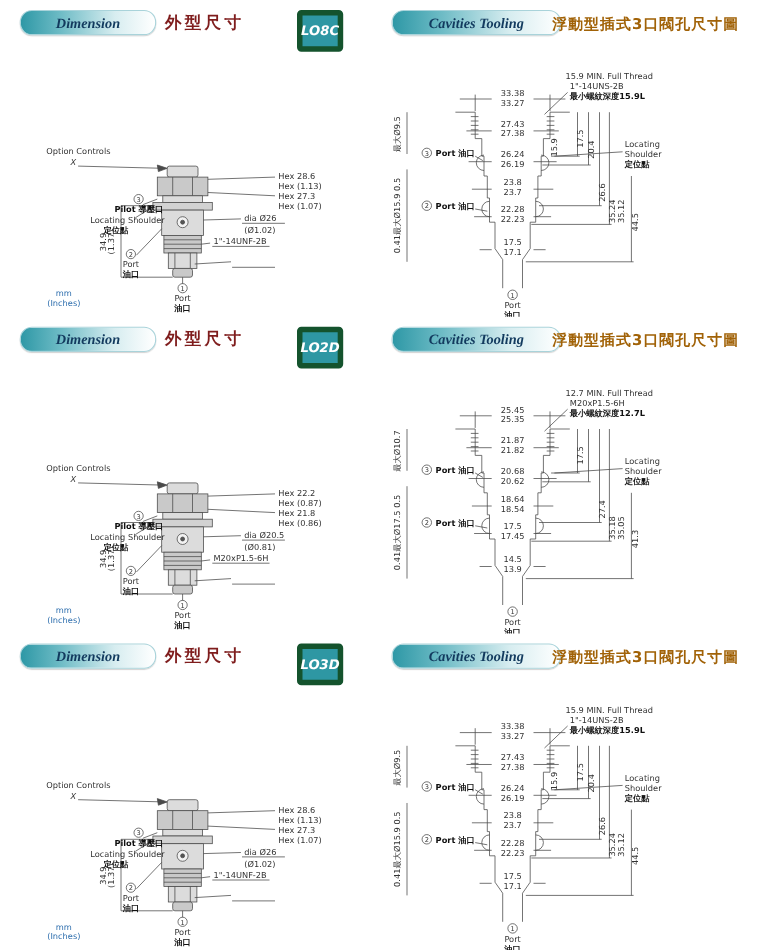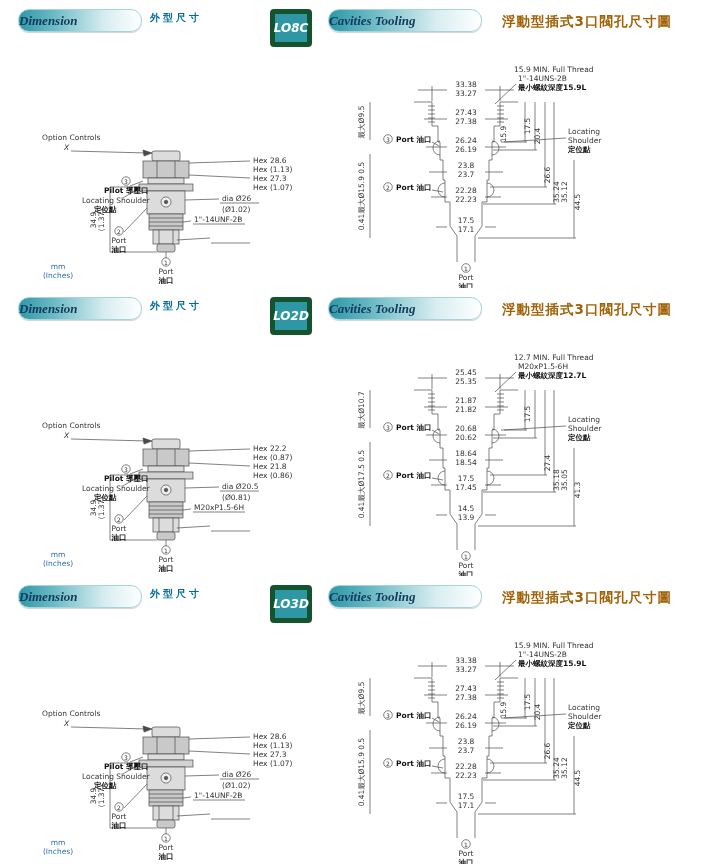--- a/index.html
+++ b/index.html
@@ -4,26 +4,26 @@
 <style>
   html,body{margin:0;padding:0;background:#fff;}
   .page{position:relative;width:703px;height:864px;background:#fff;overflow:hidden;
         font-family:"DejaVu Sans",sans-serif;}
   .model-section{position:relative;height:288px;overflow:hidden;}
   
   .bar{position:relative;height:24px;margin:8px 0 2px 0;}
   .pill{position:absolute;top:1px;height:21px;border-radius:11px;
         background:linear-gradient(90deg,#2e98a6 0%,#6fbcc6 30%,#d7edf0 70%,#ffffff 100%);
         border:1px solid #a9d3da;box-shadow:0 1px 1px rgba(0,0,0,.18);
-        display:flex;align-items:center;}
+        display:flex;align-items:center;justify-content:center;}
   .pill span{font-family:"Liberation Serif",serif;font-style:italic;font-weight:bold;
         font-size:13px;color:#123a5e;}
   .pill-dim{left:18px;width:122px;}
-  .pill-cav{left:328px;width:152px;}
-  .cjk-dim{position:absolute;left:150px;top:3px;font-size:10px;font-weight:bold;color:#0369a1;
+  .pill-cav{left:356px;width:152px;}
+  .cjk-dim{position:absolute;left:150px;top:3px;font-size:15px;font-weight:bold;color:#7f1d1d;
         letter-spacing:3px;}
   .badge{position:absolute;left:270px;top:1px;width:42px;height:38px;background:#2e97a3;
         border:5px solid #14532d;border-radius:4px;box-sizing:border-box;color:#fff;
         font-style:italic;font-weight:bold;font-size:12px;display:flex;align-items:center;
         justify-content:center;}
   .cjk-cav{position:absolute;left:502px;top:5px;font-size:13.5px;font-weight:bold;
         color:#a16207;letter-spacing:1px;}
   
   .drawings{position:relative;height:254px;}
   .left-svg{position:absolute;left:26px;top:16px;}

